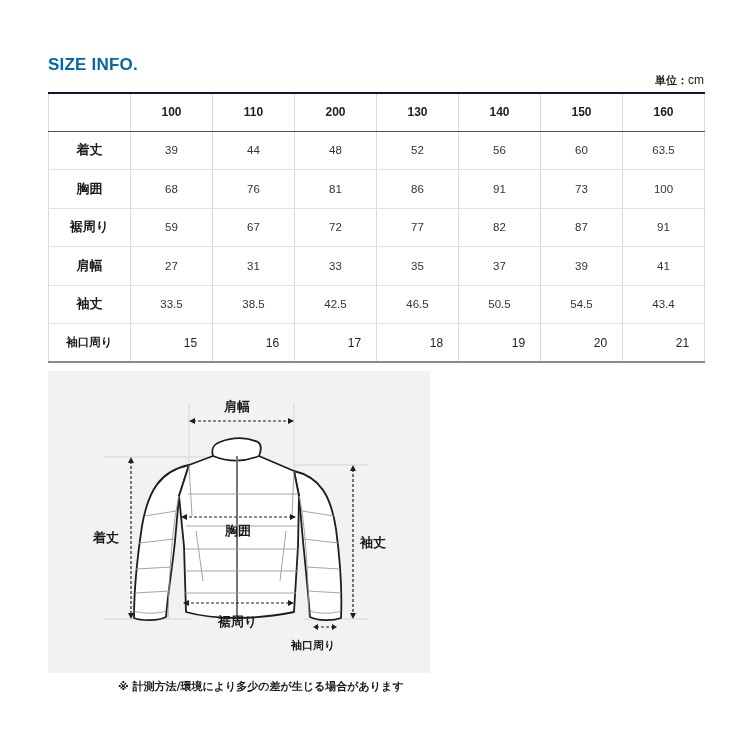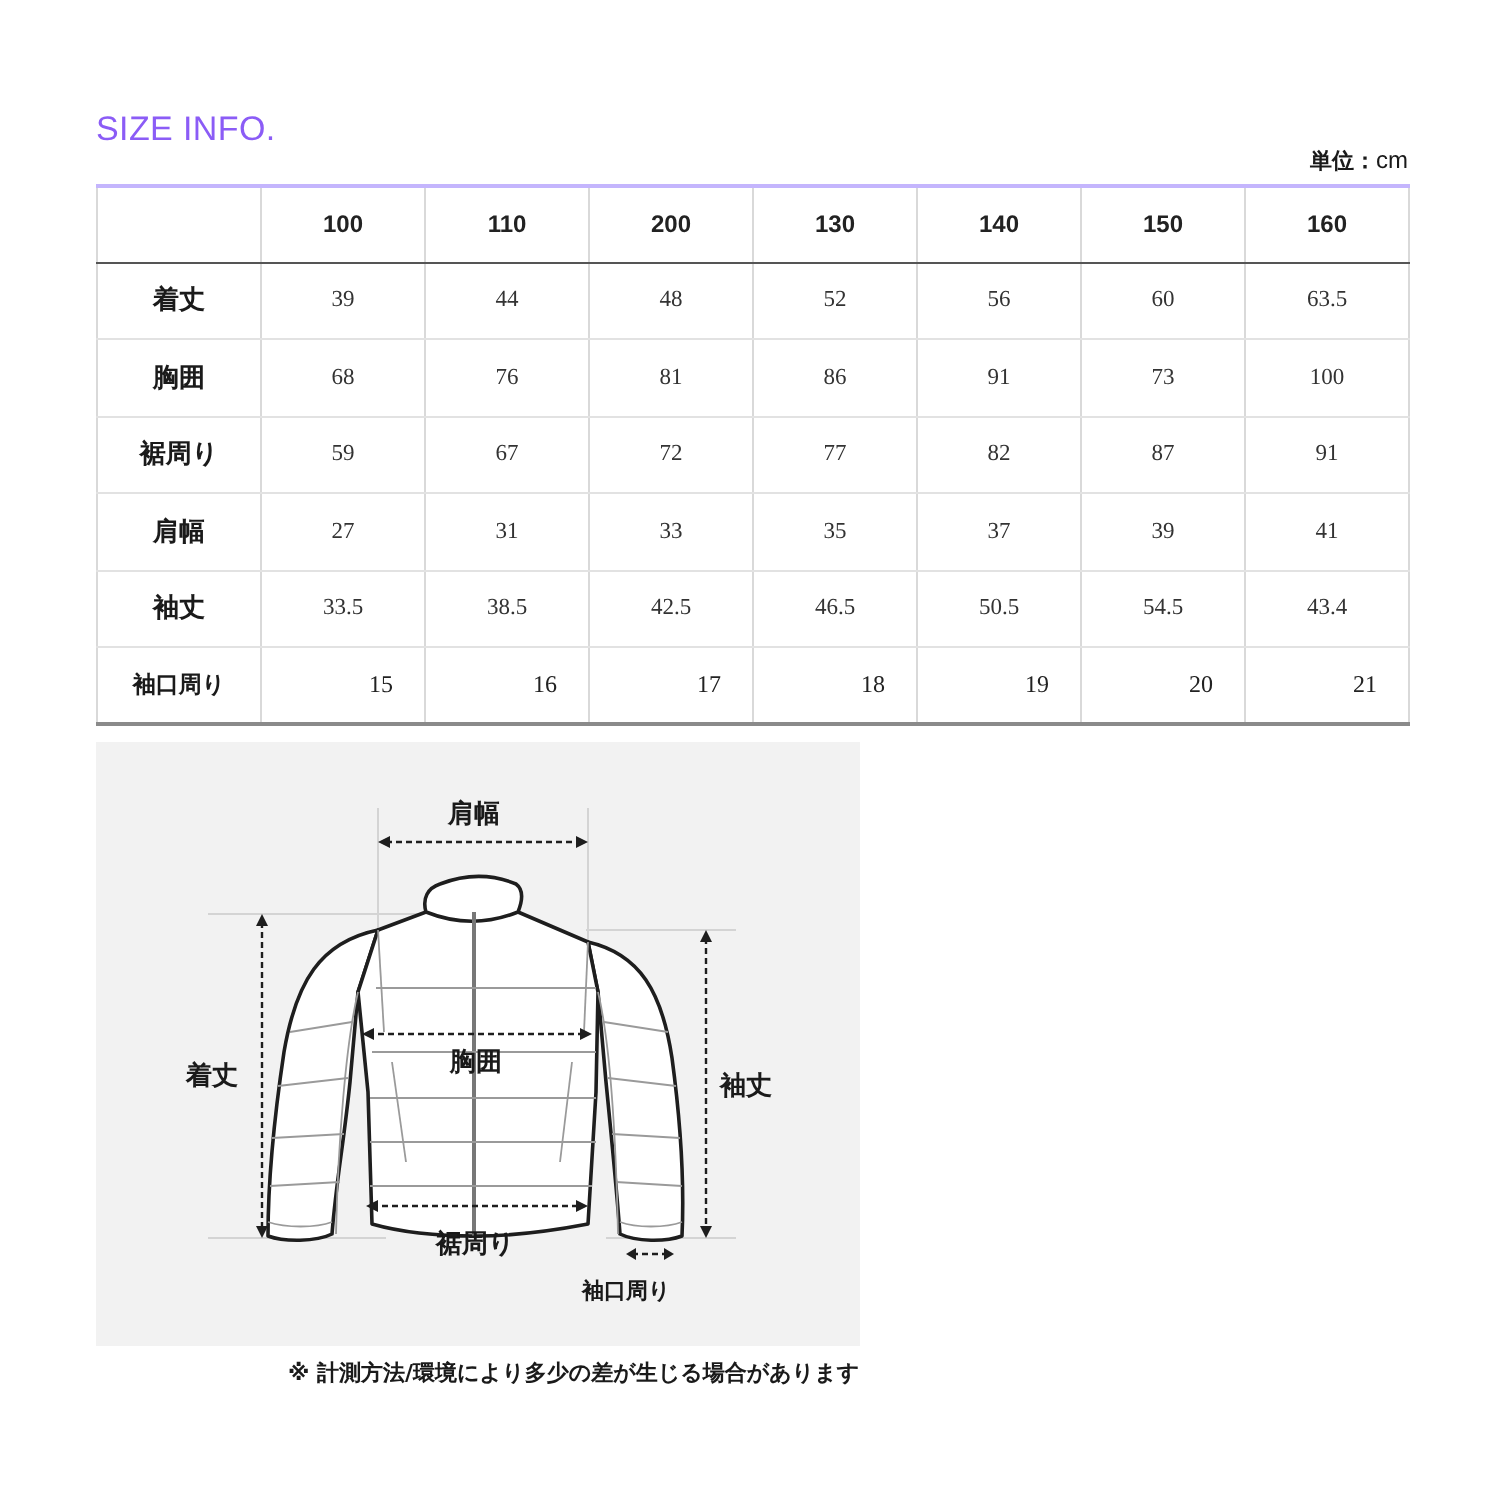--- a/index.html
+++ b/index.html
@@ -1,69 +1,69 @@
 <!DOCTYPE html>
 <html><head>
   <meta charset="utf-8">
   <style>
     * { box-sizing: border-box; margin: 0; padding: 0; }
     html, body { width: 750px; height: 752px; background: #ffffff; overflow: hidden; }
     body { position: relative; font-family: "DejaVu Sans", sans-serif; color: #222; }
 
     .title {
       position: absolute; left: 48px; top: 55px;
-      font-family: "Liberation Sans", sans-serif; font-weight: normal;
-      font-size: 17px; letter-spacing: 0.2px; color: #8b5cf6; text-align: right;
+      font-family: "Liberation Sans", sans-serif; font-weight: bold;
+      font-size: 17px; letter-spacing: 0.2px; color: #0369a1; text-align: right;
     }
     .unit {
       position: absolute; right: 46px; top: 73px;
       font-size: 11px; font-weight: bold; color: #1a1a1a;
     }
     .unit .cm { font-weight: normal; font-family: "Liberation Sans", sans-serif; font-size: 12px; }
 
     table.size {
       position: absolute; left: 48px; top: 92px; width: 657px;
       border-collapse: collapse; table-layout: fixed;
-      border-top: 2px solid #c4b5fd; border-bottom: 2px solid #8a8a8a;
+      border-top: 2px solid #0f172a; border-bottom: 2px solid #8a8a8a;
     }
     table.size th, table.size td {
       border-left: 1.5px solid #d9d9d9; border-right: 1.5px solid #d9d9d9;
       text-align: center; vertical-align: middle;
     }
     table.size thead th {
       height: 38px; font-family: "Liberation Sans", sans-serif; font-weight: bold;
       font-size: 12px; color: #222; border-bottom: 1.5px solid #555;
     }
     table.size tbody td, table.size tbody th {
       height: 38.5px; border-bottom: 1.5px solid #e2e2e2;
     }
     table.size tbody tr:last-child td, table.size tbody tr:last-child th { border-bottom: none; }
     table.size tbody th {
       font-weight: bold; font-size: 13px; color: #1a1a1a;
     }
     table.size tbody th.small { font-size: 11.5px; }
     table.size tbody td {
-      font-family: Liberation Serif, serif; font-size: 11.5px; color: #333;
+      font-family: Liberation Sans, sans-serif; font-size: 11.5px; color: #333;
     }
     table.size tbody tr:last-child td { font-size: 12px; color: #222; padding-left: 38px; }
     col.first { width: 82px; }
 
     .diagram {
       position: absolute; left: 48px; top: 371px; width: 382px; height: 302px;
       background: #f2f2f2;
     }
     .diagram svg { position: absolute; left: 0; top: 0; }
     .dlabel {
       position: absolute; font-size: 13px; font-weight: bold; color: #1a1a1a; white-space: nowrap;
     }
     .dlabel.sm { font-size: 11px; }
 
     .note {
       position: absolute; left: 118px; top: 679px;
-      font-size: 11px; font-weight: bold; color: #1a1a1a; white-space: nowrap; margin-left: 26px;
+      font-size: 11px; font-weight: bold; color: #1a1a1a; white-space: nowrap;
     }
   </style>
 </head>
 <body>
 
 <div class="title">SIZE INFO.</div>
 <div class="unit">
   <span>単位：</span><span class="cm">cm</span>
 </div>
 

